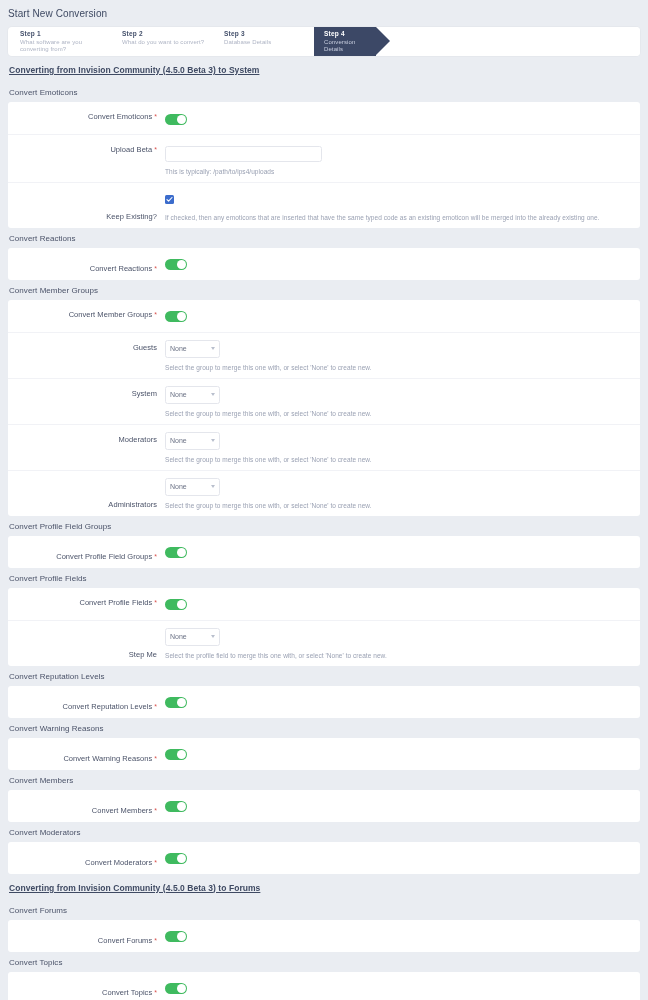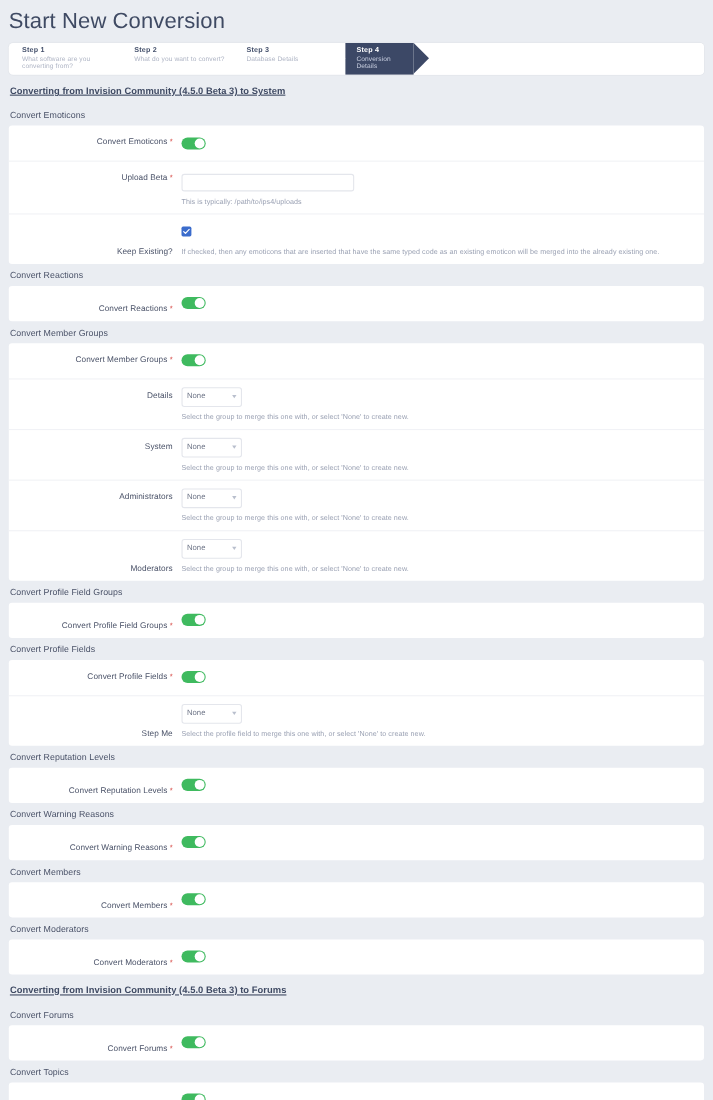--- a/index.html
+++ b/index.html
@@ -8,21 +8,21 @@
     width: 648px; height: 1000px;
     background: #eaedf2;
     font-family: "Liberation Sans", sans-serif;
     color: #3d4451;
     overflow: hidden;
   }
   .page { width: 648px; height: 1000px; position: relative; background: #eaedf2; }
 
   
   .page-title {
-    font-size: 20px;
+    font-size: 10px;
     color: #3f4a63;
     padding: 8px 0 0 8px;
     letter-spacing: .1px;
   }
 
   
   .stepbar-wrap {
     margin: 8px 8px 0 8px;
     background: #ffffff;
     border-radius: 4px;
@@ -239,51 +239,51 @@
           <div class="row-field"><div class="toggle"><div class="knob"></div></div></div>
         </div>
       </div>
       <div class="section-label">Convert Member Groups</div>
       <div class="card">
         <div class="row">
           <div class="row-label"><span>Convert Member Groups</span><span class="req"> *</span></div>
           <div class="row-field"><div class="toggle"><div class="knob"></div></div></div>
         </div>
         <div class="row">
-          <div class="row-label"><span>Details</span></div>
+          <div class="row-label"><span>Guests</span></div>
           <div class="row-field">
             <div class="select">
               <span>None</span>
               <span class="chev"></span>
             </div>
             <div class="help">Select the group to merge this one with, or select 'None' to create new.</div>
           </div>
         </div>
         <div class="row">
           <div class="row-label"><span>System</span></div>
           <div class="row-field">
             <div class="select">
               <span>None</span>
               <span class="chev"></span>
             </div>
             <div class="help">Select the group to merge this one with, or select 'None' to create new.</div>
           </div>
         </div>
         <div class="row">
+          <div class="row-label"><span>Moderators</span></div>
+          <div class="row-field">
+            <div class="select">
+              <span>None</span>
+              <span class="chev"></span>
+            </div>
+            <div class="help">Select the group to merge this one with, or select 'None' to create new.</div>
+          </div>
+        </div>
+        <div class="row">
           <div class="row-label"><span>Administrators</span></div>
-          <div class="row-field">
-            <div class="select">
-              <span>None</span>
-              <span class="chev"></span>
-            </div>
-            <div class="help">Select the group to merge this one with, or select 'None' to create new.</div>
-          </div>
-        </div>
-        <div class="row">
-          <div class="row-label"><span>Moderators</span></div>
           <div class="row-field">
             <div class="select">
               <span>None</span>
               <span class="chev"></span>
             </div>
             <div class="help">Select the group to merge this one with, or select 'None' to create new.</div>
           </div>
         </div>
       </div>
       <div class="section-label">Convert Profile Field Groups</div>

